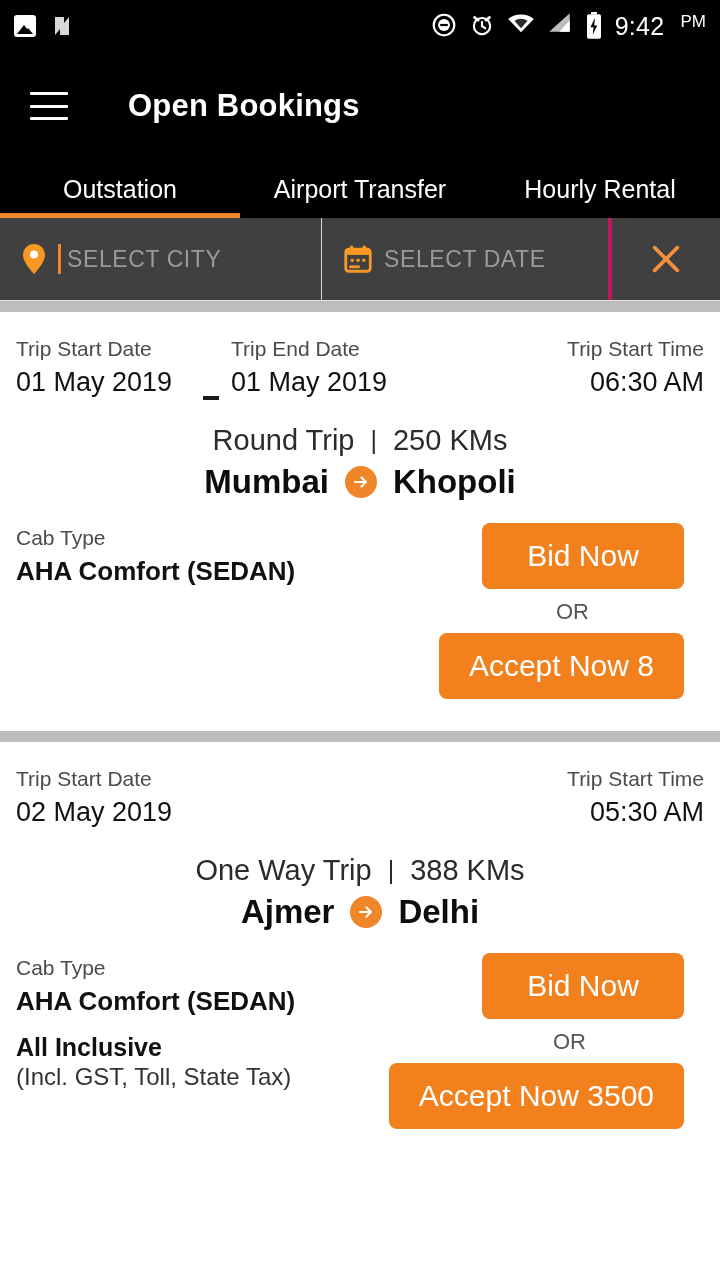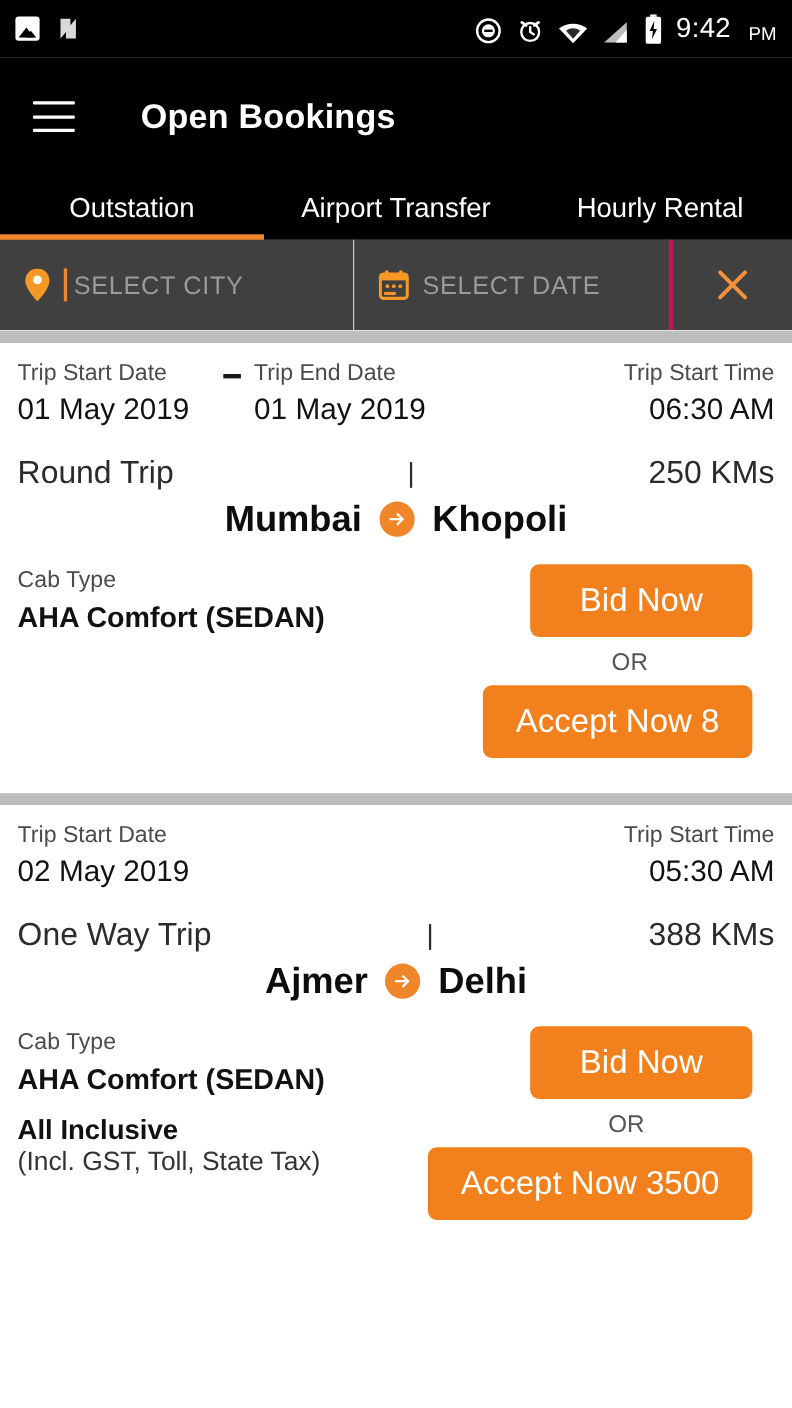--- a/index.html
+++ b/index.html
@@ -10,21 +10,21 @@
     overflow: hidden;
   }
   .phone { position: relative; width: 720px; height: 1280px; background: #ffffff; }
 
   
   .statusbar {
     position: relative; height: 52px; background: #000000;
     display: flex; align-items: center; padding: 0 14px;
   }
   .sb-left { display: flex; align-items: center; gap: 14px; }
-  .sb-right { margin-left: auto; display: flex; align-items: flex-end; gap: 12px; }
+  .sb-right { margin-left: auto; display: flex; align-items: flex-start; gap: 12px; }
   .ic-photo {
     width: 22px; height: 22px; background: #ffffff; border-radius: 3px;
     position: relative; overflow: hidden;
   }
   .ic-photo::after {
     content: ""; position: absolute; bottom: 3px; left: 3px;
     width: 0; height: 0;
     border-left: 7px solid transparent; border-right: 7px solid transparent;
     border-bottom: 9px solid #000000;
   }
@@ -92,38 +92,38 @@
   .x-icon { width: 34px; height: 34px; display: block; }
 
   
   .separator { height: 11px; background: #BDBDBD; width: 100%; }
 
   
   .card { background: #ffffff; padding: 0 16px; position: relative; }
   .card-inner { position: relative; }
 
   .row-dates {
-    display: flex; align-items: flex-start; padding-top: 12px; position: relative;
+    display: flex; align-items: flex-end; padding-top: 22px; position: relative;
   }
   .col-date { position: relative; }
   .col-start { width: 175px; }
   .col-dash {
     width: 40px; display: flex; align-items: center; justify-content: center;
     padding-top: 16px;
   }
   .dash { width: 16px; height: 4px; background: #1a1a1a; display: block; }
   .col-end { width: 190px; }
   .col-time { margin-left: auto; text-align: right; }
 
   .lbl { font-size: 21px; color: #4b4b4b; font-weight: 400; line-height: 30px; }
   .val { font-size: 27px; color: #111111; font-weight: 400; line-height: 36px; }
 
   .trip-meta {
     text-align: center; margin-top: 24px; font-size: 29px; color: #2b2b2b;
-    font-weight: 400; display: flex; align-items: center; justify-content: space-between;
+    font-weight: 400; display: flex; align-items: center; justify-content: center;
     gap: 16px;
   }
   .trip-meta .bar { color: #2b2b2b; font-size: 25px; }
 
   .route {
     text-align: center; margin-top: 6px; display: flex; align-items: center;
     justify-content: center; gap: 16px;
   }
   .route-city { font-size: 33px; font-weight: 700; color: #0d0d0d; }
   .arrow-circle {

